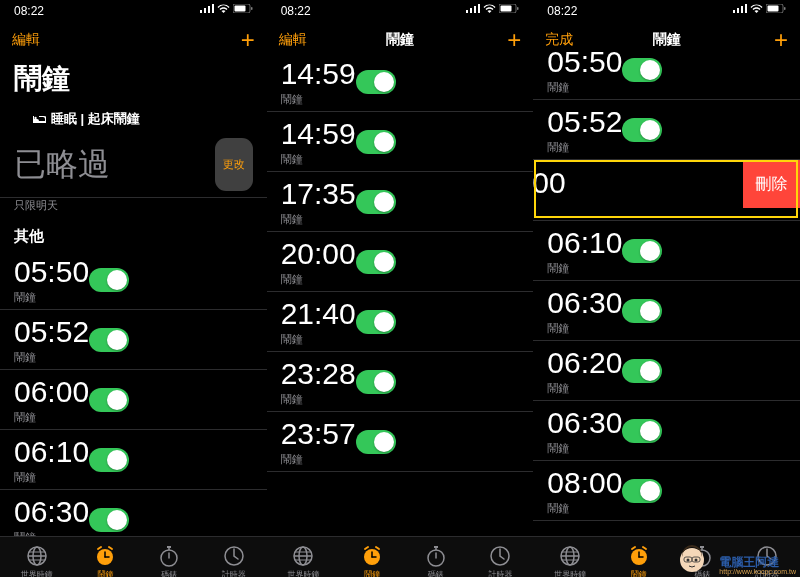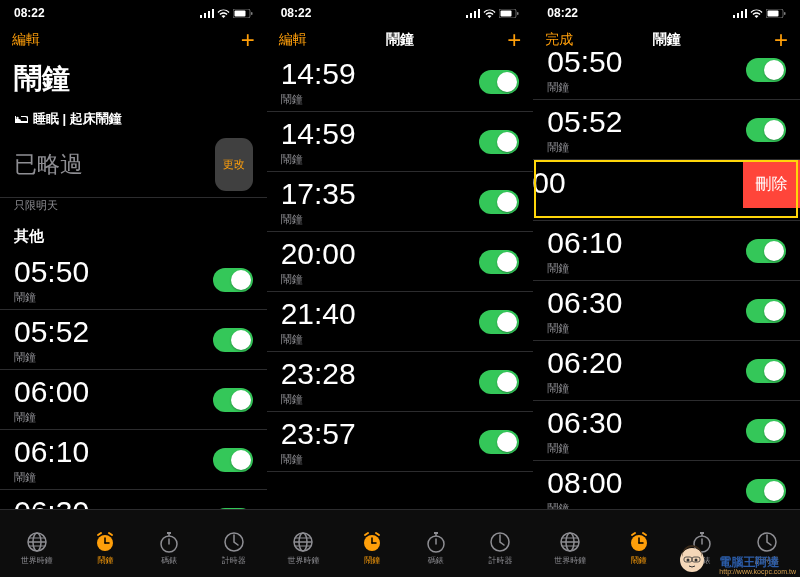--- a/index.html
+++ b/index.html
@@ -1,47 +1,47 @@
 <!DOCTYPE html>
 <html><head>
 <meta charset="utf-8">
 <style>
 *{margin:0;padding:0;box-sizing:border-box;font-family:-apple-system,"Helvetica Neue",sans-serif;-webkit-font-smoothing:antialiased}
 body{width:800px;height:577px;background:#000;display:flex;overflow:hidden;position:relative}
 .phone{width:266.66px;height:577px;background:#000;display:flex;flex-direction:column;position:relative}
-.status-bar{height:22px;display:flex;justify-content:space-between;align-items:center;padding:4px 14px 0;color:#fff;font-size:12px;font-weight:700}
+.status-bar{height:22px;display:flex;justify-content:space-between;align-items:flex-start;padding:4px 14px 0;color:#fff;font-size:12px;font-weight:400}
 .status-right{display:flex;align-items:center;gap:3px}
 .signal svg,.wifi svg,.battery svg{display:block}
 .nav-bar{height:36px;display:flex;align-items:center;justify-content:space-between;padding:0 12px}
 .nav-left{color:#ff9f0a;font-size:14px}
 .nav-title{color:#fff;font-size:14px;font-weight:600;position:absolute;left:50%;transform:translateX(-50%)}
 .nav-plus{color:#ff9f0a;font-size:24px;font-weight:300;line-height:1}
 .large-title{color:#fff;font-size:28px;font-weight:700;padding:2px 14px 8px}
-.section-header{display:flex;align-items:center;gap:5px;padding:4px 14px;color:#fff;font-size:13px;font-weight:600}
+.section-header{display:flex;align-items:center;gap:5px;padding:4px 32px;color:#fff;font-size:13px;font-weight:600}
 .bed-icon{display:inline-flex}
 .sleep-row{padding:6px 14px 6px;display:flex;justify-content:space-between;align-items:center;border-bottom:.5px solid #2c2c2e}
-.sleep-text{color:#8e8e93;font-size:23px;font-weight:300}
+.sleep-text{color:#8e8e93;font-size:32px;font-weight:300}
 .sleep-sub{color:#8e8e93;font-size:11px;padding:0 14px 8px}
 .change-btn{background:#404040;color:#ff9f0a;font-size:11px;border-radius:11px;padding:19px 8px}
 .other-header{color:#fff;font-size:15px;font-weight:600;padding:6px 14px 4px}
 .alarm-list{flex:1;overflow:hidden}
-.alarm-row{padding:5px 14px 4px;border-bottom:.5px solid #2c2c2e;display:flex;align-items:center;justify-content:space-between;position:relative}
+.alarm-row{padding:5px 14px 4px;border-bottom:.5px solid #2c2c2e;display:flex;align-items:center;position:relative}
 .alarm-left{display:flex;flex-direction:column}
 .alarm-time{color:#8e8e93;font-size:30px;font-weight:300;letter-spacing:0}
 .alarm-time.on{color:#fff}
 .alarm-label{color:#8e8e93;font-size:11px;margin-top:1px}
 .toggle{width:40px;height:24px;background:#39393d;border-radius:12px;position:relative;flex-shrink:0}
 .toggle.on{background:#34c759}
 .toggle::after{content:"";position:absolute;width:20px;height:20px;background:#fff;border-radius:50%;top:2px;left:2px;box-shadow:0 1px 2px rgba(0,0,0,.3)}
 .toggle.on::after{left:18px}
 .swipe-row{position:relative}
 .swipe-content{display:flex;align-items:center;background:#000;transform:translateX(-42px);padding:5px 0 4px 14px;width:100%}
 .delete-btn{position:absolute;right:0;top:0;bottom:12px;width:57px;background:#ff453a;color:#fff;font-size:16px;display:flex;align-items:center;justify-content:center}
 .highlight-box{position:absolute;border:2px solid #ffd60a;pointer-events:none;z-index:10}
-.tab-bar{height:68px;background:#0d0d0d;border-top:.5px solid #2c2c2e;display:flex;justify-content:space-around;align-items:center;padding-top:10px}
+.tab-bar{height:41px;background:#0d0d0d;border-top:.5px solid #2c2c2e;display:flex;justify-content:space-around;align-items:center;padding-top:10px}
 .tab-item{display:flex;flex-direction:column;align-items:center;gap:2px;color:#8e8e93}
 .tab-item.active{color:#ff9f0a}
 .tab-label{font-size:8px}
 .tab-icon{width:22px;height:22px;display:flex;align-items:center;justify-content:center}
 .watermark{position:absolute;right:4px;bottom:2px;z-index:100;display:flex;align-items:flex-end;gap:12px}
 .wm-face{width:30px;height:30px}
 .wm-text{display:flex;flex-direction:column;line-height:1}
 .wm-ch{font-size:12px;font-weight:700;color:#2b5ca8}
 .wm-url{font-size:7px;color:#d4a050}
 </style>

